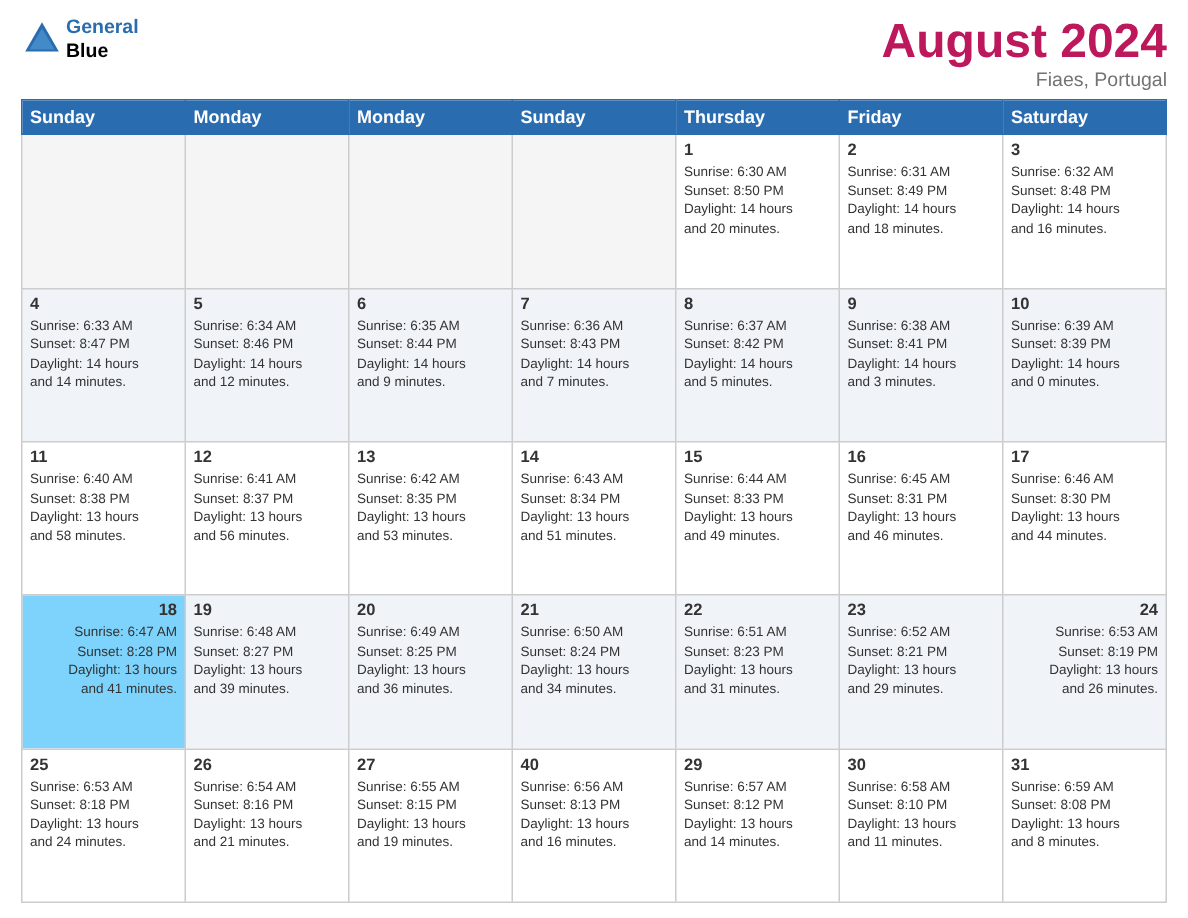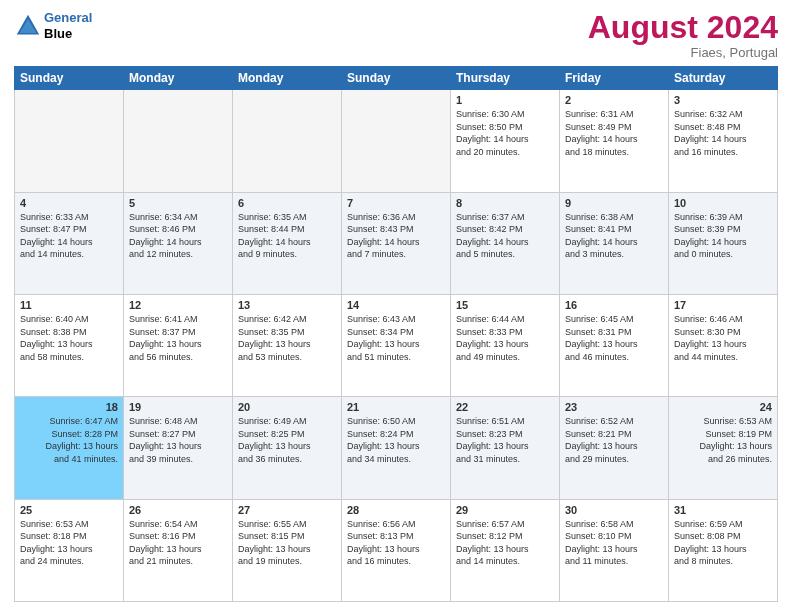--- a/index.html
+++ b/index.html
@@ -260,21 +260,21 @@
           </td>
           <td>
             <span class="day-number">26</span>
             <div class="day-info">Sunrise: 6:54 AM<br>Sunset: 8:16 PM<br>Daylight: 13 hours<br>and 21 minutes.</div>
           </td>
           <td>
             <span class="day-number">27</span>
             <div class="day-info">Sunrise: 6:55 AM<br>Sunset: 8:15 PM<br>Daylight: 13 hours<br>and 19 minutes.</div>
           </td>
           <td>
-            <span class="day-number">28</span>
+            <span class="day-number">40</span>
             <div class="day-info">Sunrise: 6:56 AM<br>Sunset: 8:13 PM<br>Daylight: 13 hours<br>and 16 minutes.</div>
           </td>
           <td>
             <span class="day-number">29</span>
             <div class="day-info">Sunrise: 6:57 AM<br>Sunset: 8:12 PM<br>Daylight: 13 hours<br>and 14 minutes.</div>
           </td>
           <td>
             <span class="day-number">30</span>
             <div class="day-info">Sunrise: 6:58 AM<br>Sunset: 8:10 PM<br>Daylight: 13 hours<br>and 11 minutes.</div>
           </td>

